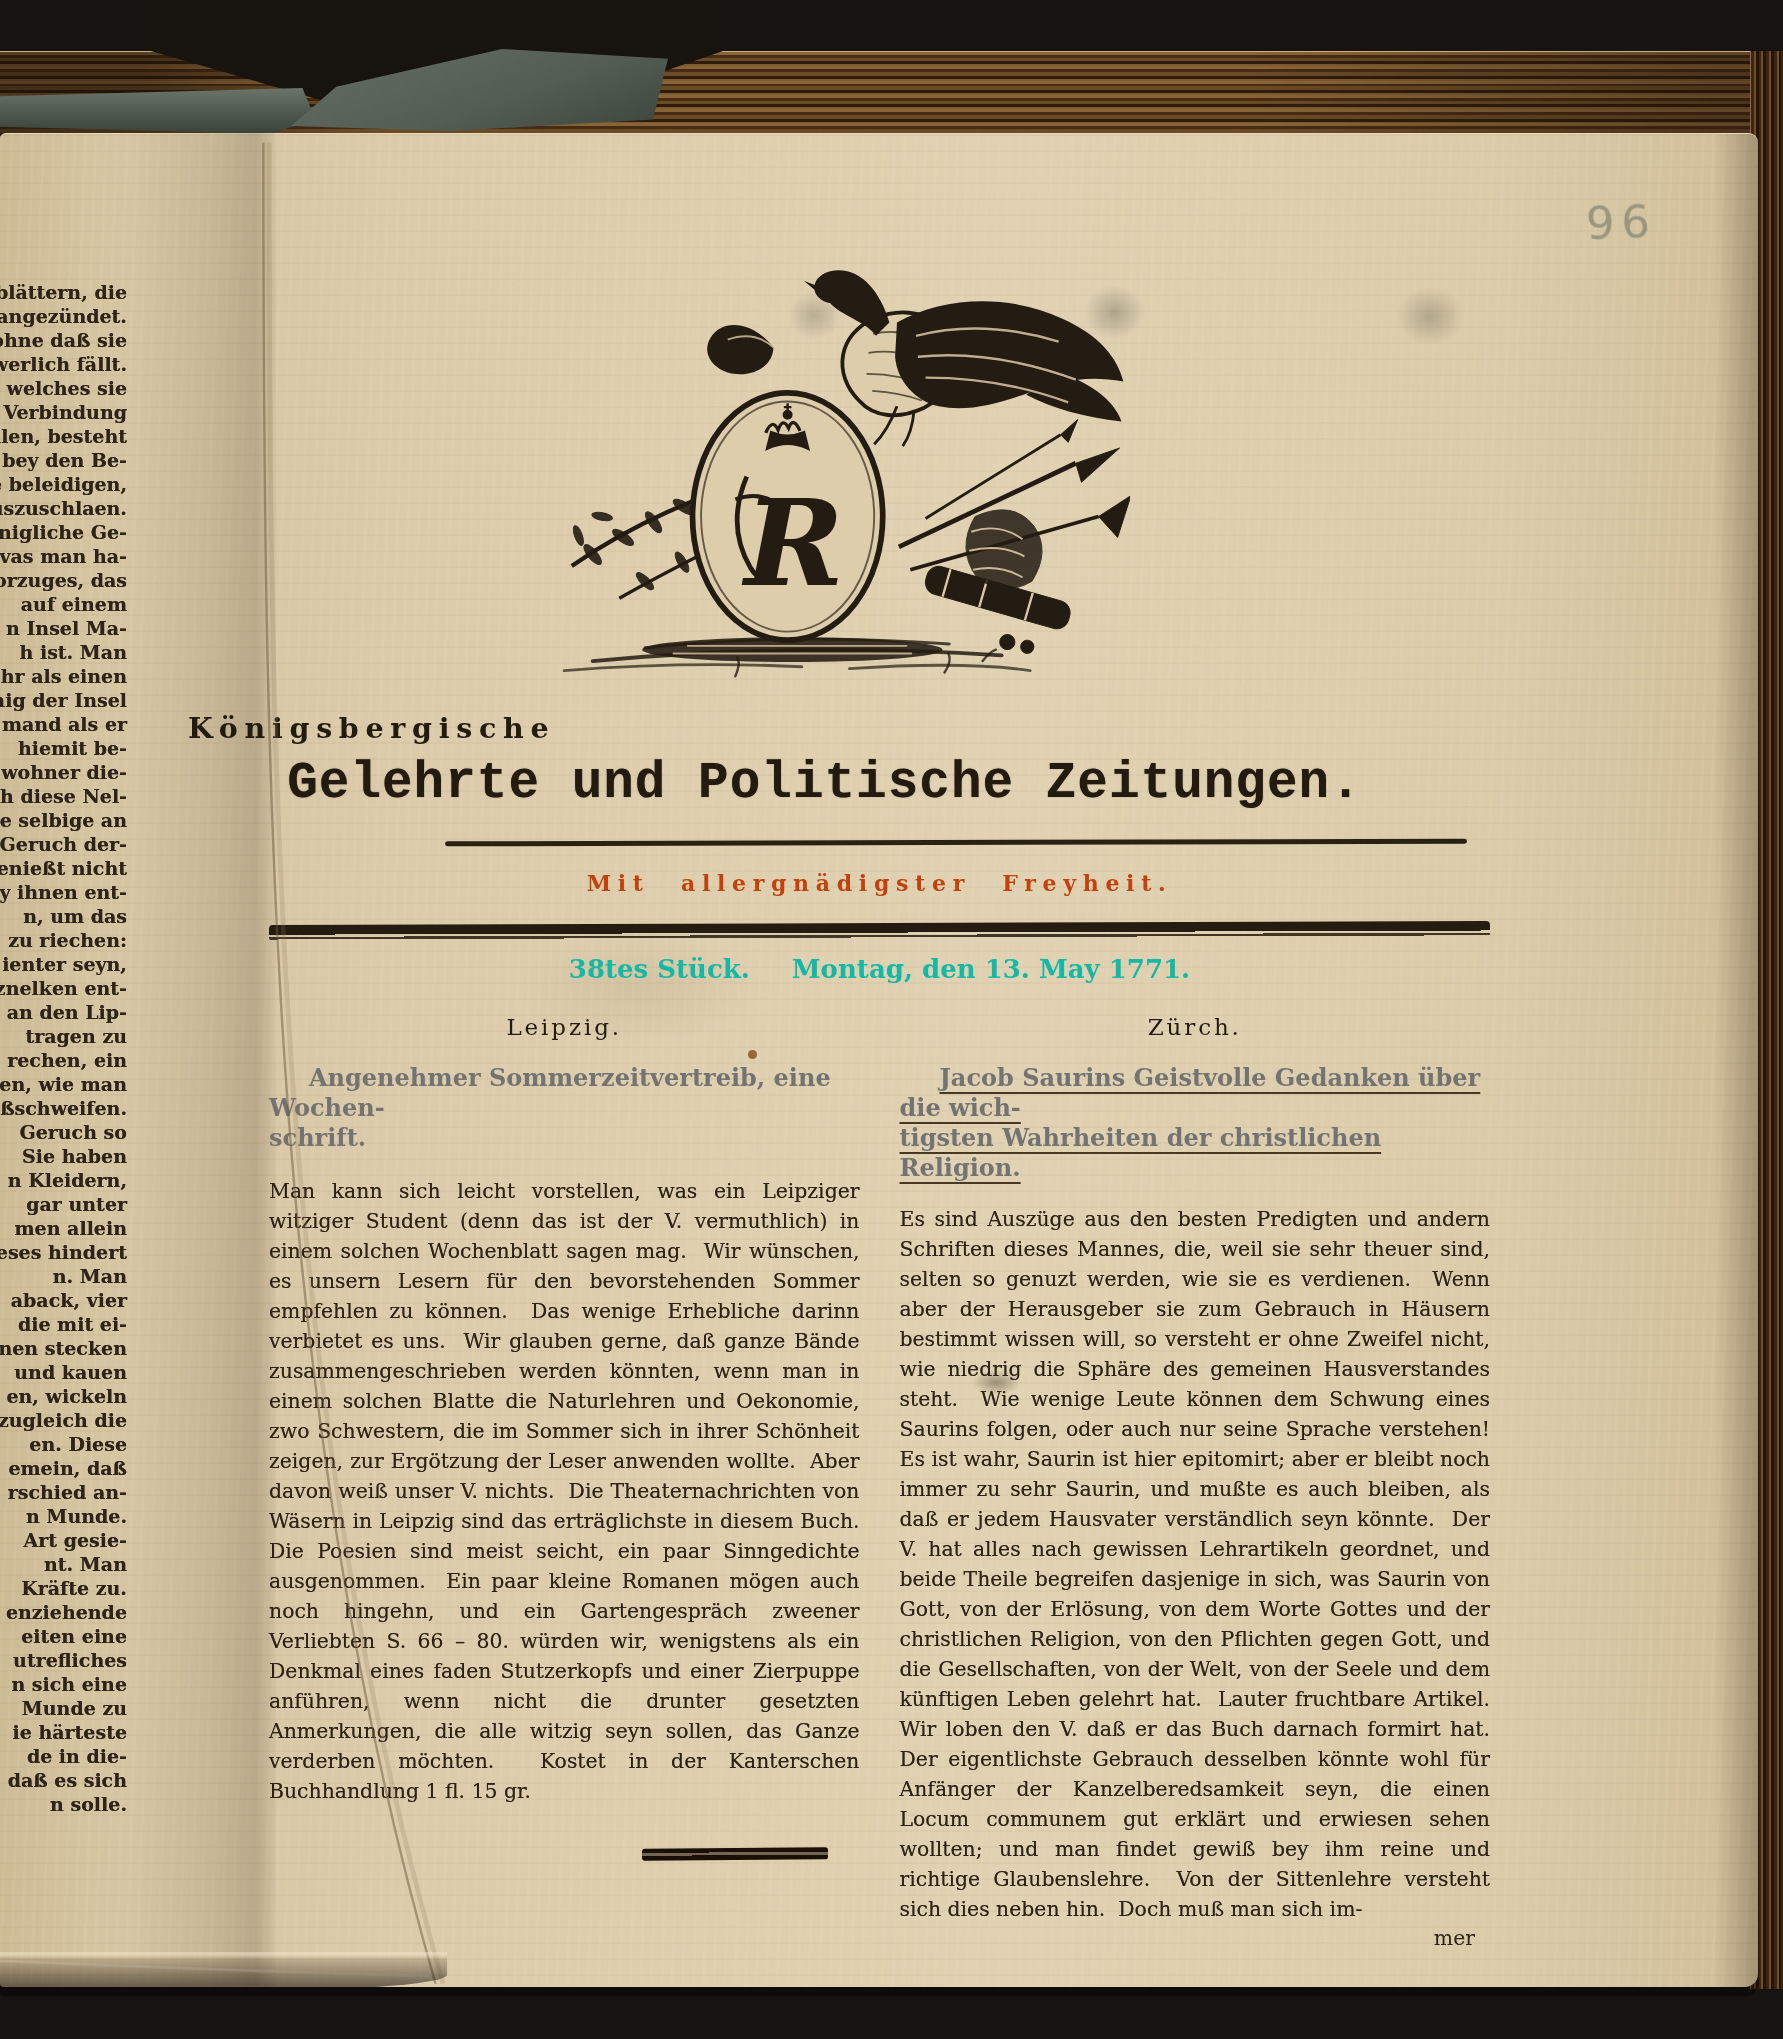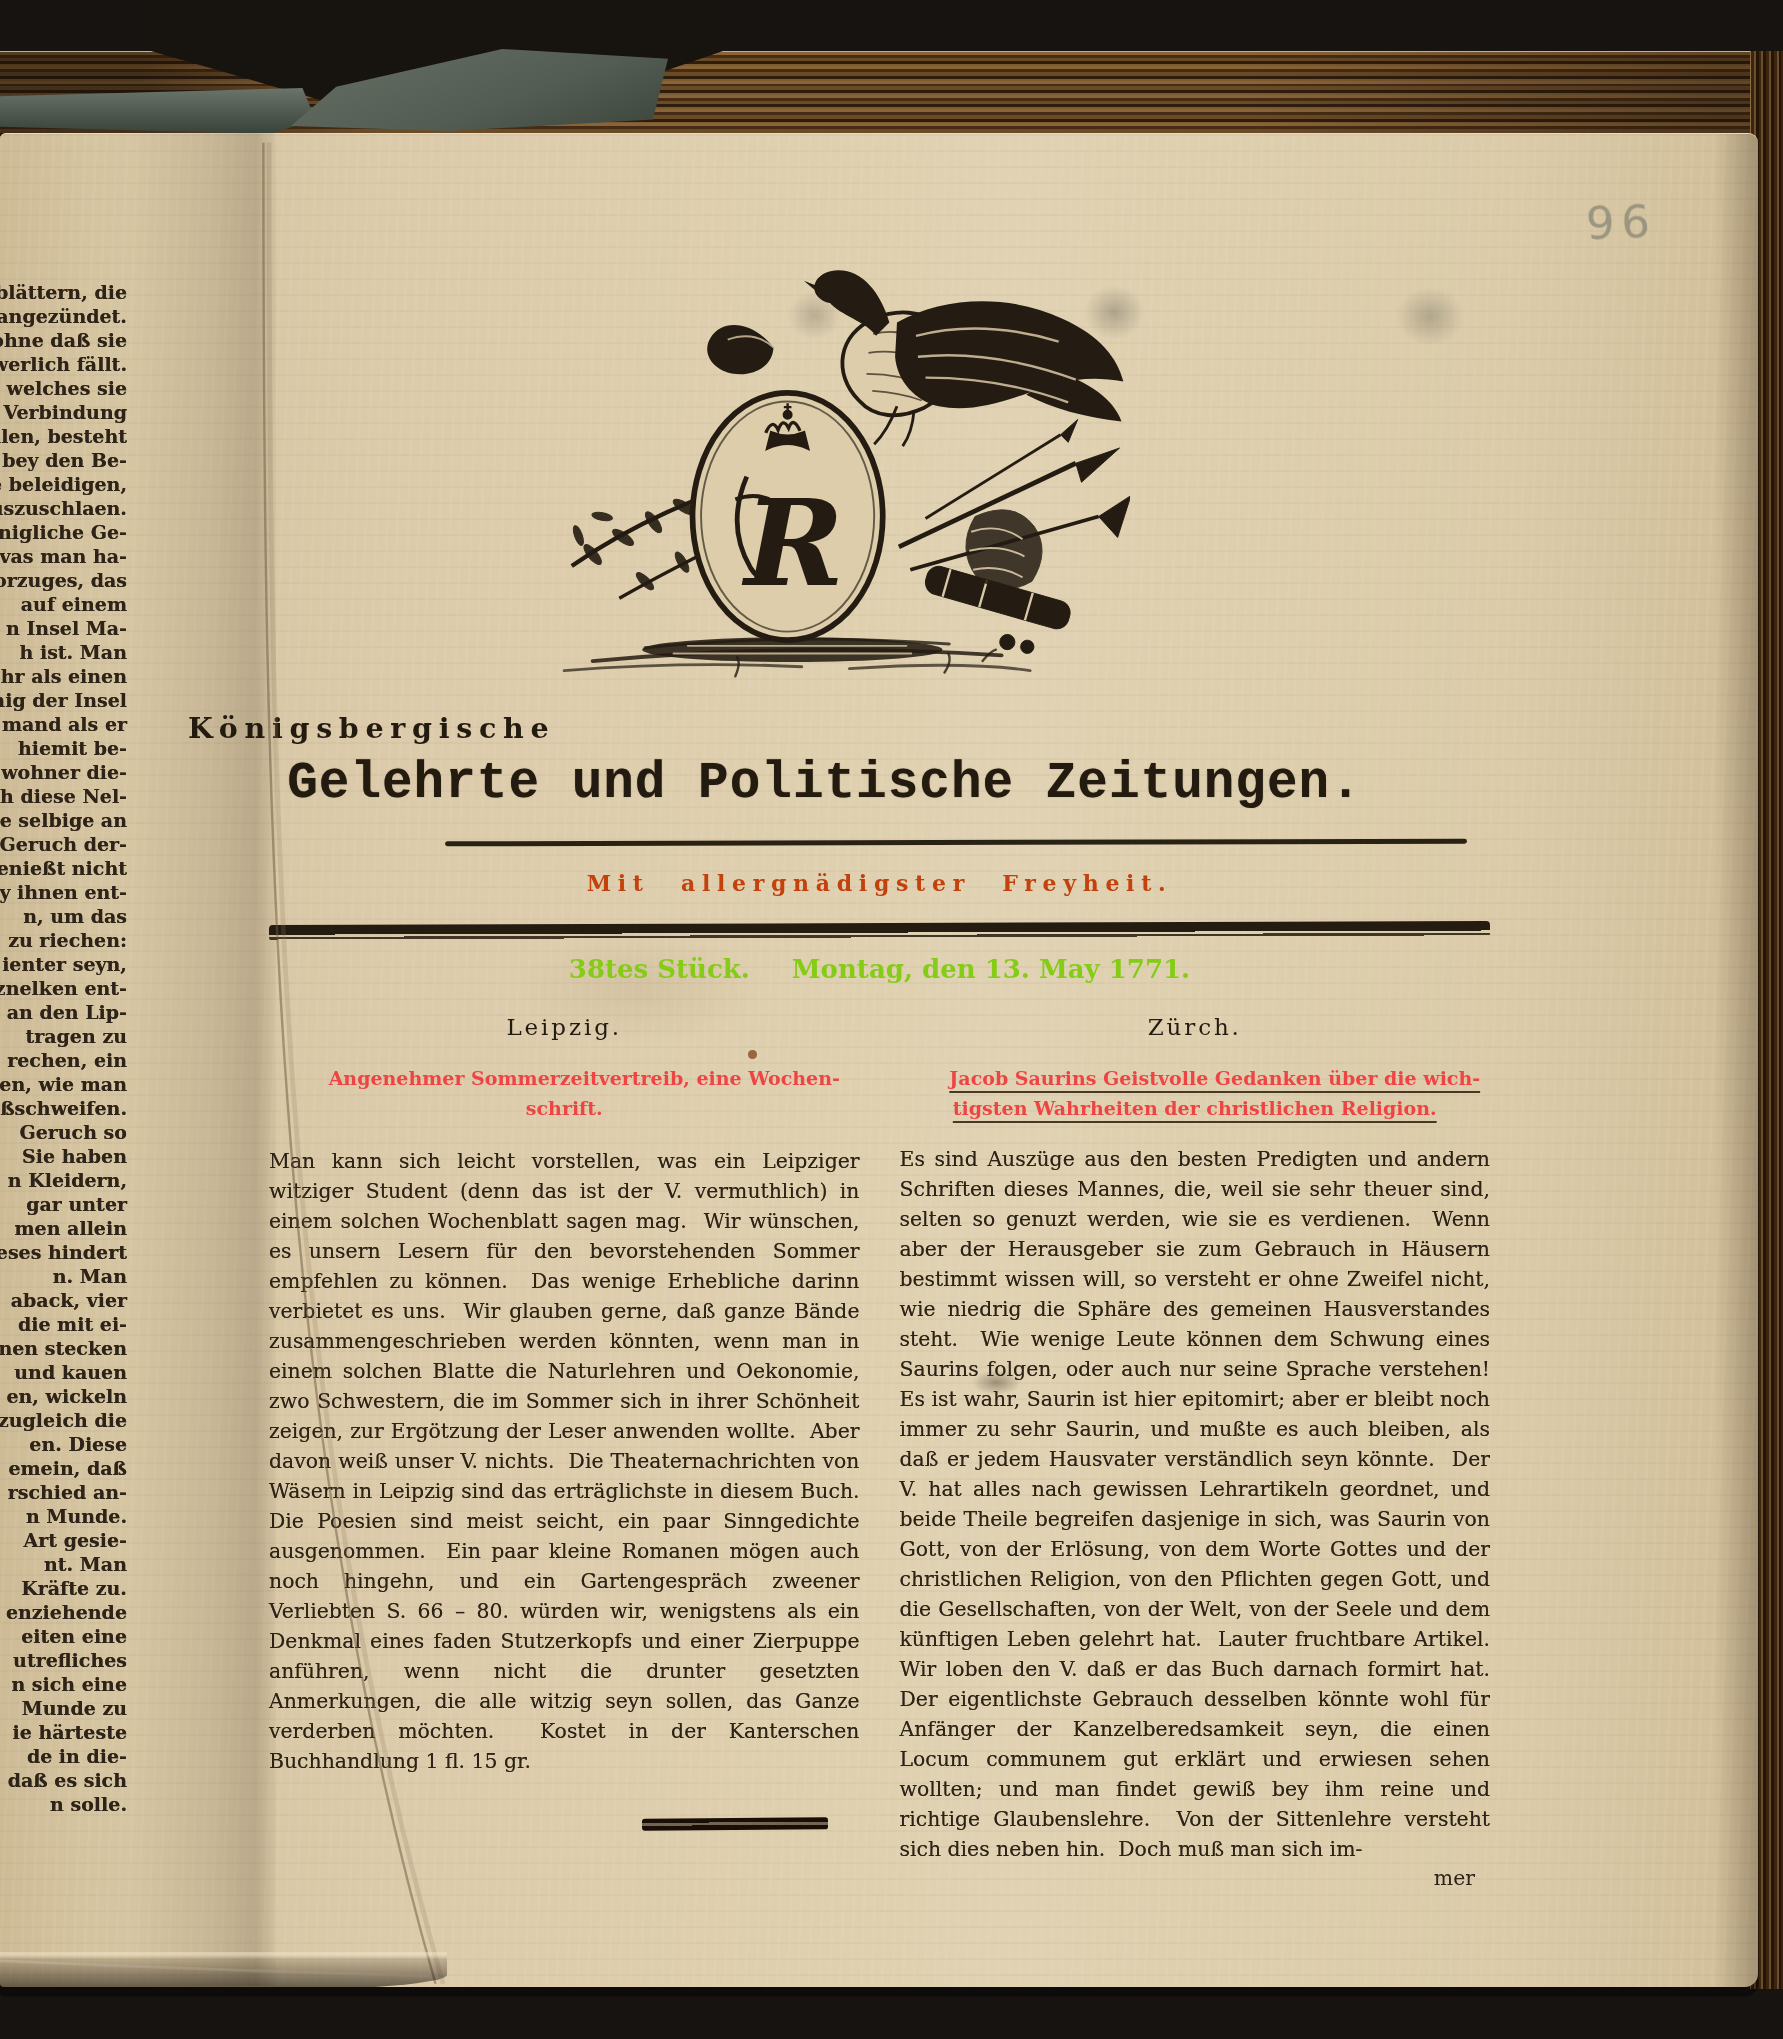--- a/index.html
+++ b/index.html
@@ -106,32 +106,32 @@
   }
   .privilege{
     margin-top:25px;text-align:center;font-size:22px;font-weight:bold;
     letter-spacing:6.7px;word-spacing:17px;color:#c2410c;
   }
   .rule-thick{
     margin-top:27px;width:100%;height:16px;transform:rotate(-.2deg);
     background:linear-gradient(180deg,#241c10 0 60%,rgba(0,0,0,0) 60% 74%,rgba(36,28,16,.85) 74% 90%,rgba(0,0,0,0) 90%);
     border-radius:3.8px;
   }
-  .issue-line{margin-top:15px;text-align:center;font-size:26px;font-weight:bold;color:#84cc16;}
+  .issue-line{margin-top:15px;text-align:center;font-size:26px;font-weight:bold;color:#14b8a6;}
   .issue-line .num{margin-right:42px;}
   
   .columns{display:flex;gap:40px;margin-top:23px;}
   .col{width:591px;}
   .city{
     text-align:center;font-size:23px;font-weight:normal;letter-spacing:2.9px;
     margin:7.6px 0 23px;color:#241b10;
   }
   .art-title{
-    font-size:19px;font-weight:bold;line-height:30px;white-space:pre-line;
-    text-indent:40px;color:#ef4444;text-align:center;
+    font-size:24px;font-weight:bold;line-height:30px;white-space:pre-line;
+    text-indent:40px;color:#737373;
   }
   .art-title.underlined{
     text-decoration:underline;text-decoration-thickness:1.9px;
     text-underline-offset:5.7px;text-decoration-color:#473823;
   }
   .body-text{
     margin-top:23px;font-size:20.4px;line-height:30px;text-align:justify;
     white-space:pre-wrap;color:#2c2216;text-shadow:0 0 0.4px rgba(44,34,22,.6);
   }
   .col-right .body-text{margin-top:21px;}

